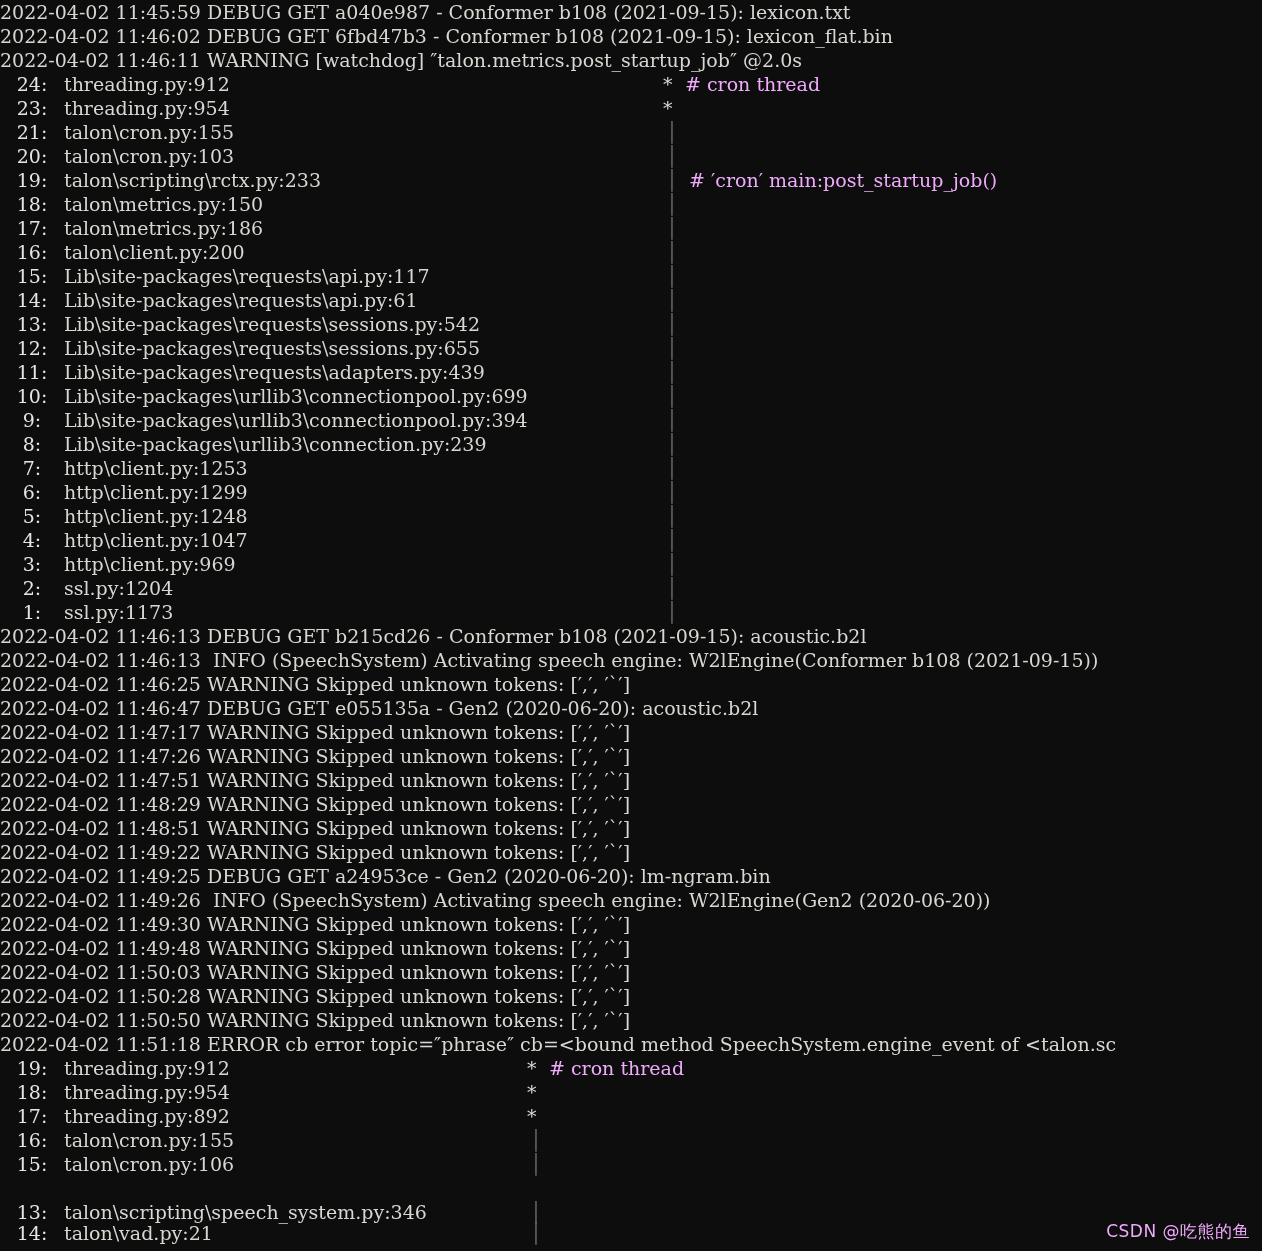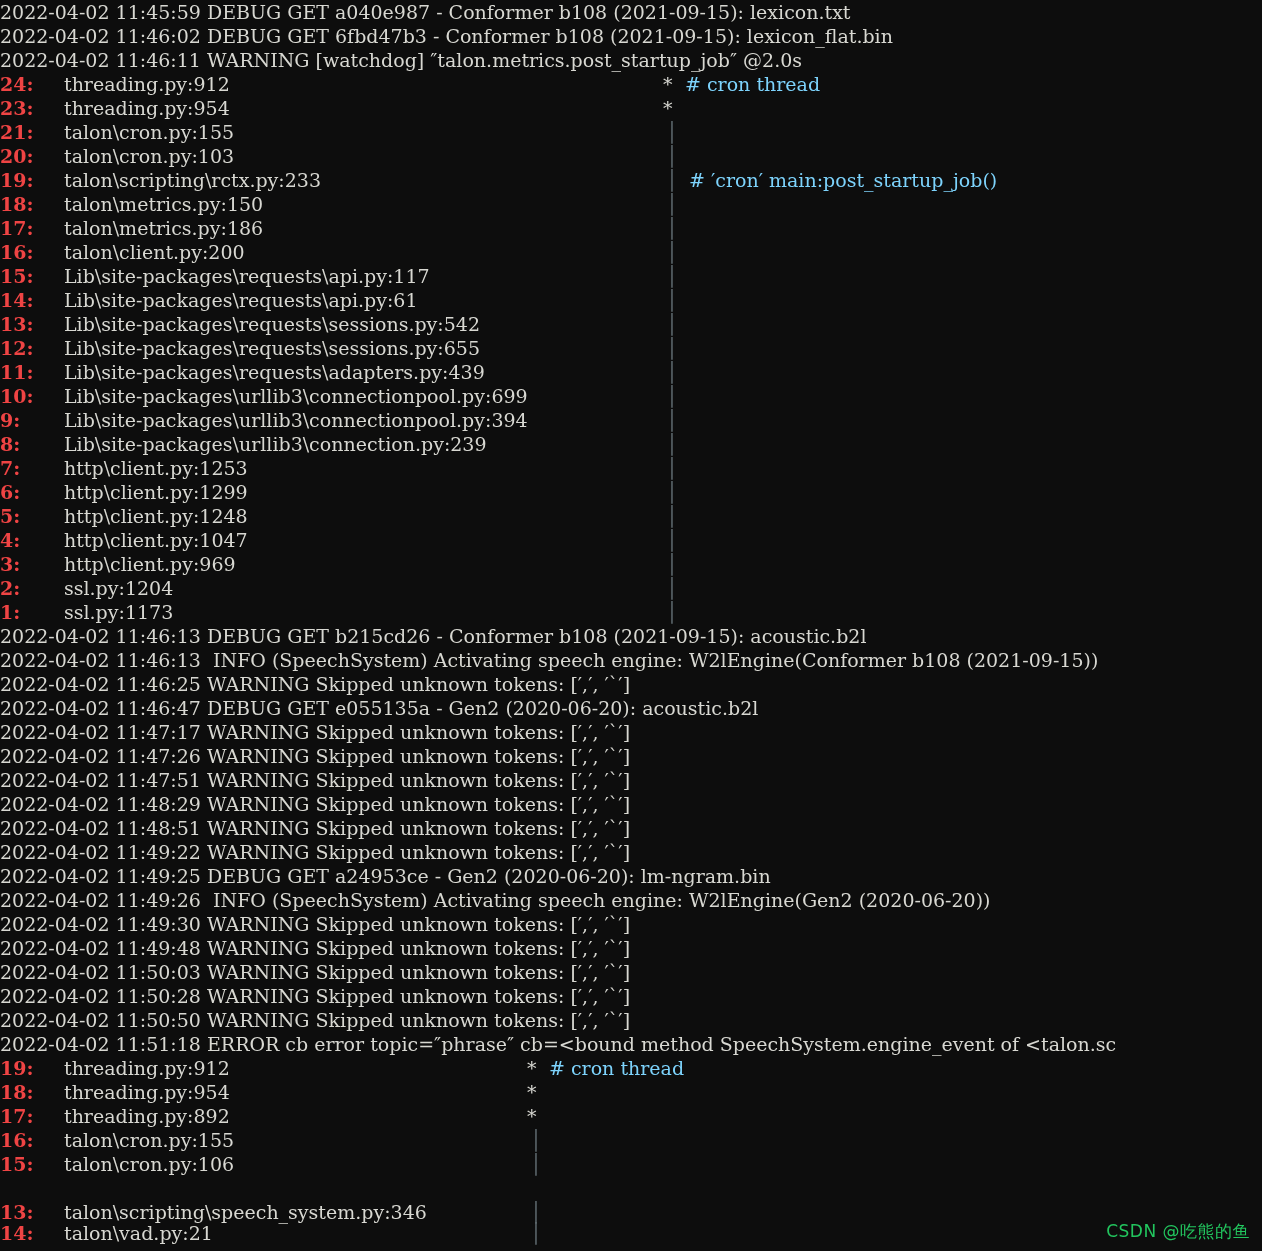--- a/index.html
+++ b/index.html
@@ -45,39 +45,38 @@
     line-height: 24px;
     font-size: 19px;
     white-space: pre;
     color: #d8d8d2;
     font-family: "DejaVu Serif", "Liberation Serif", serif;
     font-variant-numeric: tabular-nums;
   }
   .frame-idx {
     display: inline-block;
     width: 64px;
-    text-align: left;
-    color: #ef4444;
-    font-weight: bold;
+    text-align: center;
+    color: #e5e5e5;
   }
   .frame-loc {
     display: inline-block;
     width: 596px;
     text-align: left;
     color: #d8d8d2;
     padding-right: 3px;
   }
   .frame-star {
     display: inline-block;
     width: 18px;
     text-align: left;
     color: #d8d8d2;
   }
   .frame-note {
-    color: #7dd3fc;
+    color: #f0abfc;
   }
   .frame-bar {
     display: inline-block;
     width: 18px;
     text-align: center;
     color: #6d6a60;
   }
   .bar-visible::before {
     content: "\2502";
     color: #5f6b70;
@@ -143,14 +142,14 @@
       <div class="log-line">2022-04-02 11:50:50 WARNING Skipped unknown tokens: [′,′, ′`′]</div>
       <div class="log-line">2022-04-02 11:51:18 ERROR cb error topic=″phrase″ cb=&lt;bound method SpeechSystem.engine_event of &lt;talon.sc</div>
       <div class="frame-row"><span class="frame-idx">19:</span><span class="frame-loc" style="width: 460px;">threading.py:912</span><span class="frame-star">*</span><span class="frame-note" style="margin-left: 4px;"># cron thread</span></div>
       <div class="frame-row"><span class="frame-idx">18:</span><span class="frame-loc" style="width: 460px;">threading.py:954</span><span class="frame-star">*</span></div>
       <div class="frame-row"><span class="frame-idx">17:</span><span class="frame-loc" style="width: 460px;">threading.py:892</span><span class="frame-star">*</span></div>
       <div class="frame-row"><span class="frame-idx">16:</span><span class="frame-loc" style="width: 460px;">talon\cron.py:155</span><span class="frame-bar bar-visible" style="color: rgb(95, 107, 112);"></span></div>
       <div class="frame-row"><span class="frame-idx">15:</span><span class="frame-loc" style="width: 460px;">talon\cron.py:106</span><span class="frame-bar bar-visible" style="color: rgb(95, 107, 112);"></span></div>
       <div class="frame-row"><span class="frame-idx">14:</span><span class="frame-loc" style="width: 460px; margin-top: 45px;">talon\vad.py:21</span><span class="frame-bar bar-visible" style="color: rgb(95, 107, 112);"></span></div>
       <div class="frame-row"><span class="frame-idx">13:</span><span class="frame-loc" style="width: 460px;">talon\scripting\speech_system.py:346</span><span class="frame-bar bar-visible" style="color: rgb(95, 107, 112);"></span></div>
     </div>
-  <div class="watermark" style="color: #22c55e; margin-top: 32px;">CSDN @吃熊的鱼</div>
+  <div class="watermark" style="color: #f0abfc; margin-top: 32px;">CSDN @吃熊的鱼</div>
 </div>
 
 </body></html>

